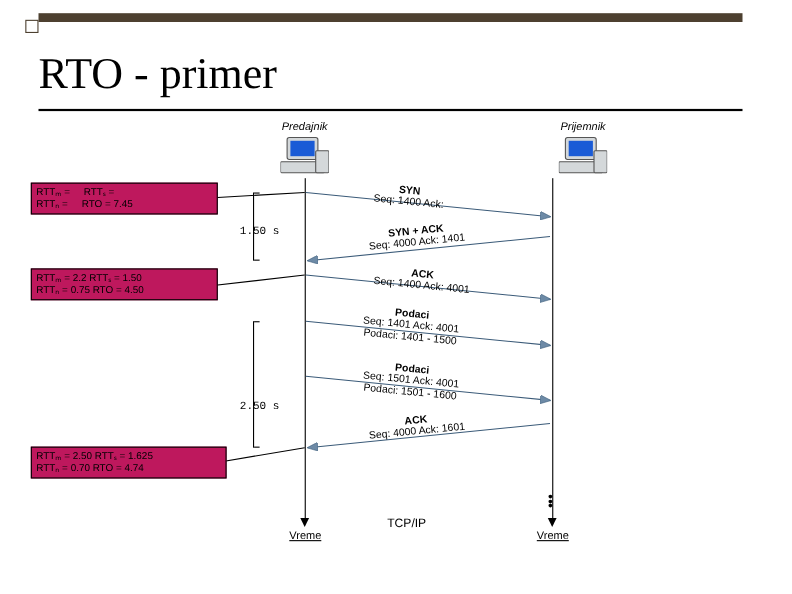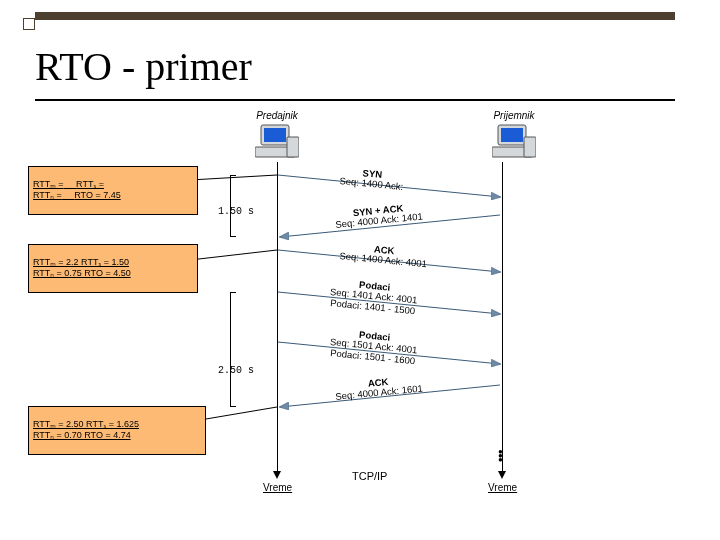--- a/index.html
+++ b/index.html
@@ -79,23 +79,22 @@
   .axislabel {
     position: absolute;
     font-size: 10px;
     text-decoration: underline;
   }
   .rtt-box {
     position: absolute;
     border: 1px solid #000;
     font-size: 9px;
     line-height: 1.25;
-    padding: 12px 4px;
-    background: #fdba74;
-    text-decoration: underline;
+    padding: 2px 4px;
+    background: #be185d;
   }
   .msg-label {
     position: absolute;
     font-size: 9.5px;
     line-height: 1.1;
     text-align: center;
   }
   .rot {
     transform-origin: left center;
   }
@@ -139,21 +138,21 @@
     <div class="computer" style="left:255px; top:0;">
       <div>Predajnik</div>
       <svg class="pc-svg" width="44" height="38">
         <rect x="6" y="2" width="28" height="20" rx="2" fill="#d4d8da" stroke="#555"></rect>
         <rect x="9" y="5" width="22" height="14" fill="#1a5bd6"></rect>
         <rect x="0" y="24" width="40" height="10" rx="1" fill="#d4d8da" stroke="#555"></rect>
         <rect x="32" y="14" width="12" height="20" rx="1" fill="#d4d8da" stroke="#555"></rect>
       </svg>
     </div>
 
-    <div class="computer" style="left:492px; top:0;">
+    <div class="computer" style="left:508px; top:0;">
       <div>Prijemnik</div>
       <svg class="pc-svg" width="44" height="38">
         <rect x="6" y="2" width="28" height="20" rx="2" fill="#d4d8da" stroke="#555"></rect>
         <rect x="9" y="5" width="22" height="14" fill="#1a5bd6"></rect>
         <rect x="0" y="24" width="40" height="10" rx="1" fill="#d4d8da" stroke="#555"></rect>
         <rect x="32" y="14" width="12" height="20" rx="1" fill="#d4d8da" stroke="#555"></rect>
       </svg>
     </div>
 
     <div class="timeline" style="left:277px; top:52px; height:310px;"></div>

